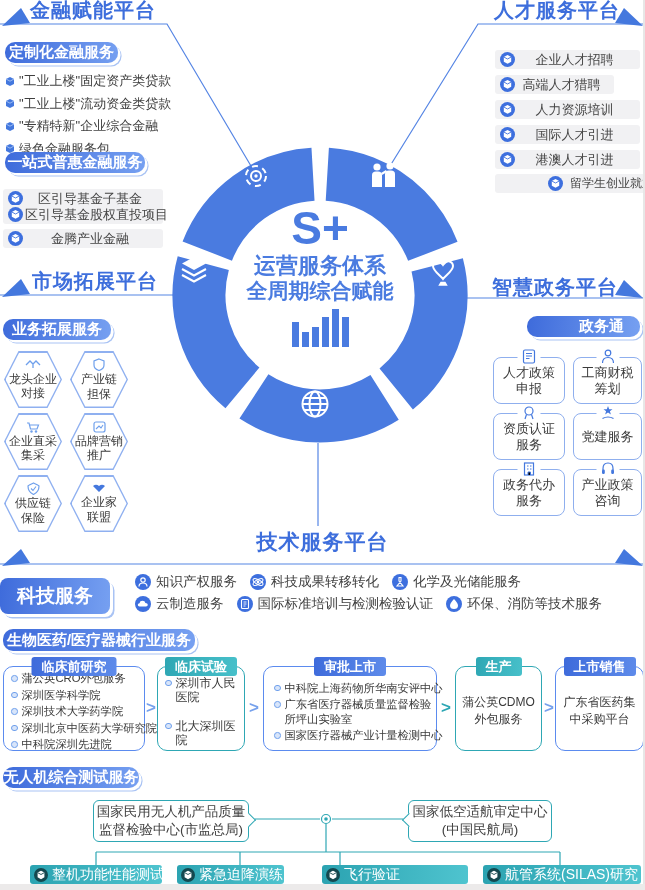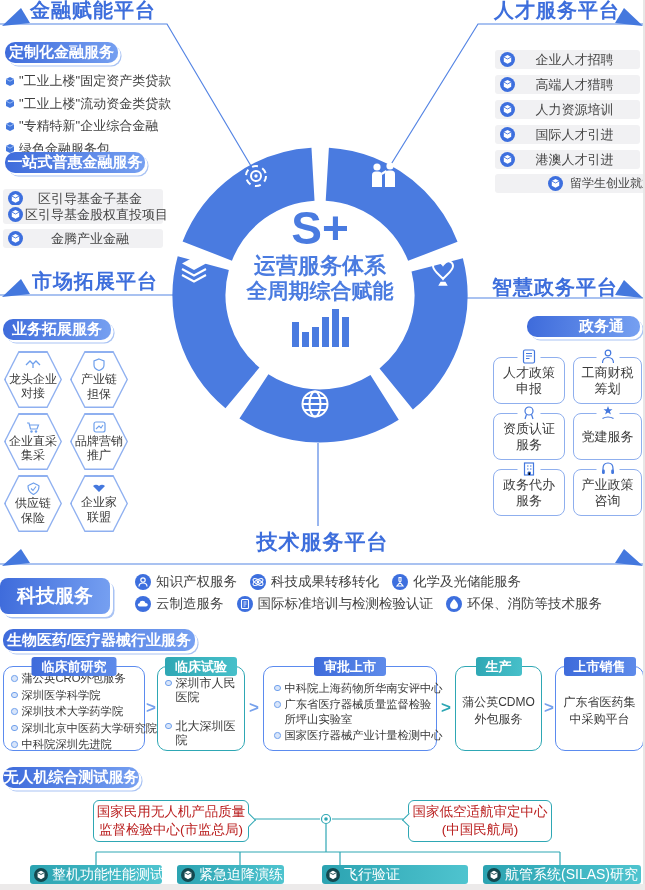--- a/index.html
+++ b/index.html
@@ -57,21 +57,21 @@
   .brow{display:flex;font-size:11.3px;color:#3A3A3A;line-height:14.5px;}
   .brow .dot{flex:none;width:4.5px;height:4.5px;border:1px solid #6FA0EC;background:#D8E5FA;border-radius:50%;margin:4px 4px 0 0;}
   .bcenter{position:absolute;inset:8px 4px 4px 4px;display:flex;align-items:center;justify-content:center;
            text-align:center;font-size:12px;color:#3A3A3A;line-height:17px;}
   .chev{position:absolute;z-index:2;font-size:17px;font-weight:bold;color:#76A1EC;}
   .chev.t{color:#2EA7B4;}
 
   
   .bubble{position:absolute;z-index:2;background:#fff;border:1px solid #2EA7B4;border-radius:6px;
           display:flex;flex-direction:column;align-items:center;justify-content:center;
-          font-size:13.5px;color:#b91c1c;line-height:18px;text-align:center;}
+          font-size:13.5px;color:#404040;line-height:18px;text-align:center;}
   .bubble .pt{position:absolute;width:9px;height:9px;background:#fff;top:14px;}
   .bubble .pt.r{right:-5.5px;border-right:1px solid #2EA7B4;border-top:1px solid #2EA7B4;transform:rotate(45deg);}
   .bubble .pt.l{left:-5.5px;border-left:1px solid #2EA7B4;border-bottom:1px solid #2EA7B4;transform:rotate(45deg);}
   .tbtn{position:absolute;z-index:2;height:19px;background:linear-gradient(95deg,#2BA3B1,#4FC4CF);border-radius:3px;
         display:flex;align-items:center;color:#fff;font-size:14px;white-space:nowrap;}
   .tbtn .ic{margin-left:4px;flex:none;display:flex;}
   .tbtn .tx{flex:1;text-align:center;padding:0 8px 0 4px;}
 
   
   .hub{position:absolute;z-index:2;left:200px;width:240px;text-align:center;color:#4A7BE0;font-weight:bold;}
@@ -243,21 +243,21 @@
   <div class="pill" style="left:495px;top:50px;width:145px;">
       <span class="ic">
         <svg width="15" height="15">
           <circle cx="7.5" cy="7.5" r="7.5" fill="#3D6FDE"></circle>
           <polygon points="7.5,3 11.2,5 11.2,9.8 7.5,11.8 3.8,9.8 3.8,5" fill="#fff"></polygon>
           <polyline points="3.8,5 7.5,7 11.2,5 M7.5,7 7.5,11.8" stroke="#3D6FDE" stroke-width="0.9" fill="none"></polyline>
         </svg>
       </span>
       <span class="tx">企业人才招聘</span>
     </div>
-  <div class="pill" style="left:495px;top:75px;width:145px;">
+  <div class="pill" style="left:495px;top:75px;width:119px;">
       <span class="ic">
         <svg width="15" height="15">
           <circle cx="7.5" cy="7.5" r="7.5" fill="#3D6FDE"></circle>
           <polygon points="7.5,3 11.2,5 11.2,9.8 7.5,11.8 3.8,9.8 3.8,5" fill="#fff"></polygon>
           <polyline points="3.8,5 7.5,7 11.2,5 M7.5,7 7.5,11.8" stroke="#3D6FDE" stroke-width="0.9" fill="none"></polyline>
         </svg>
       </span>
       <span class="tx">高端人才猎聘</span>
     </div>
   <div class="pill" style="left:495px;top:100px;width:145px;">

